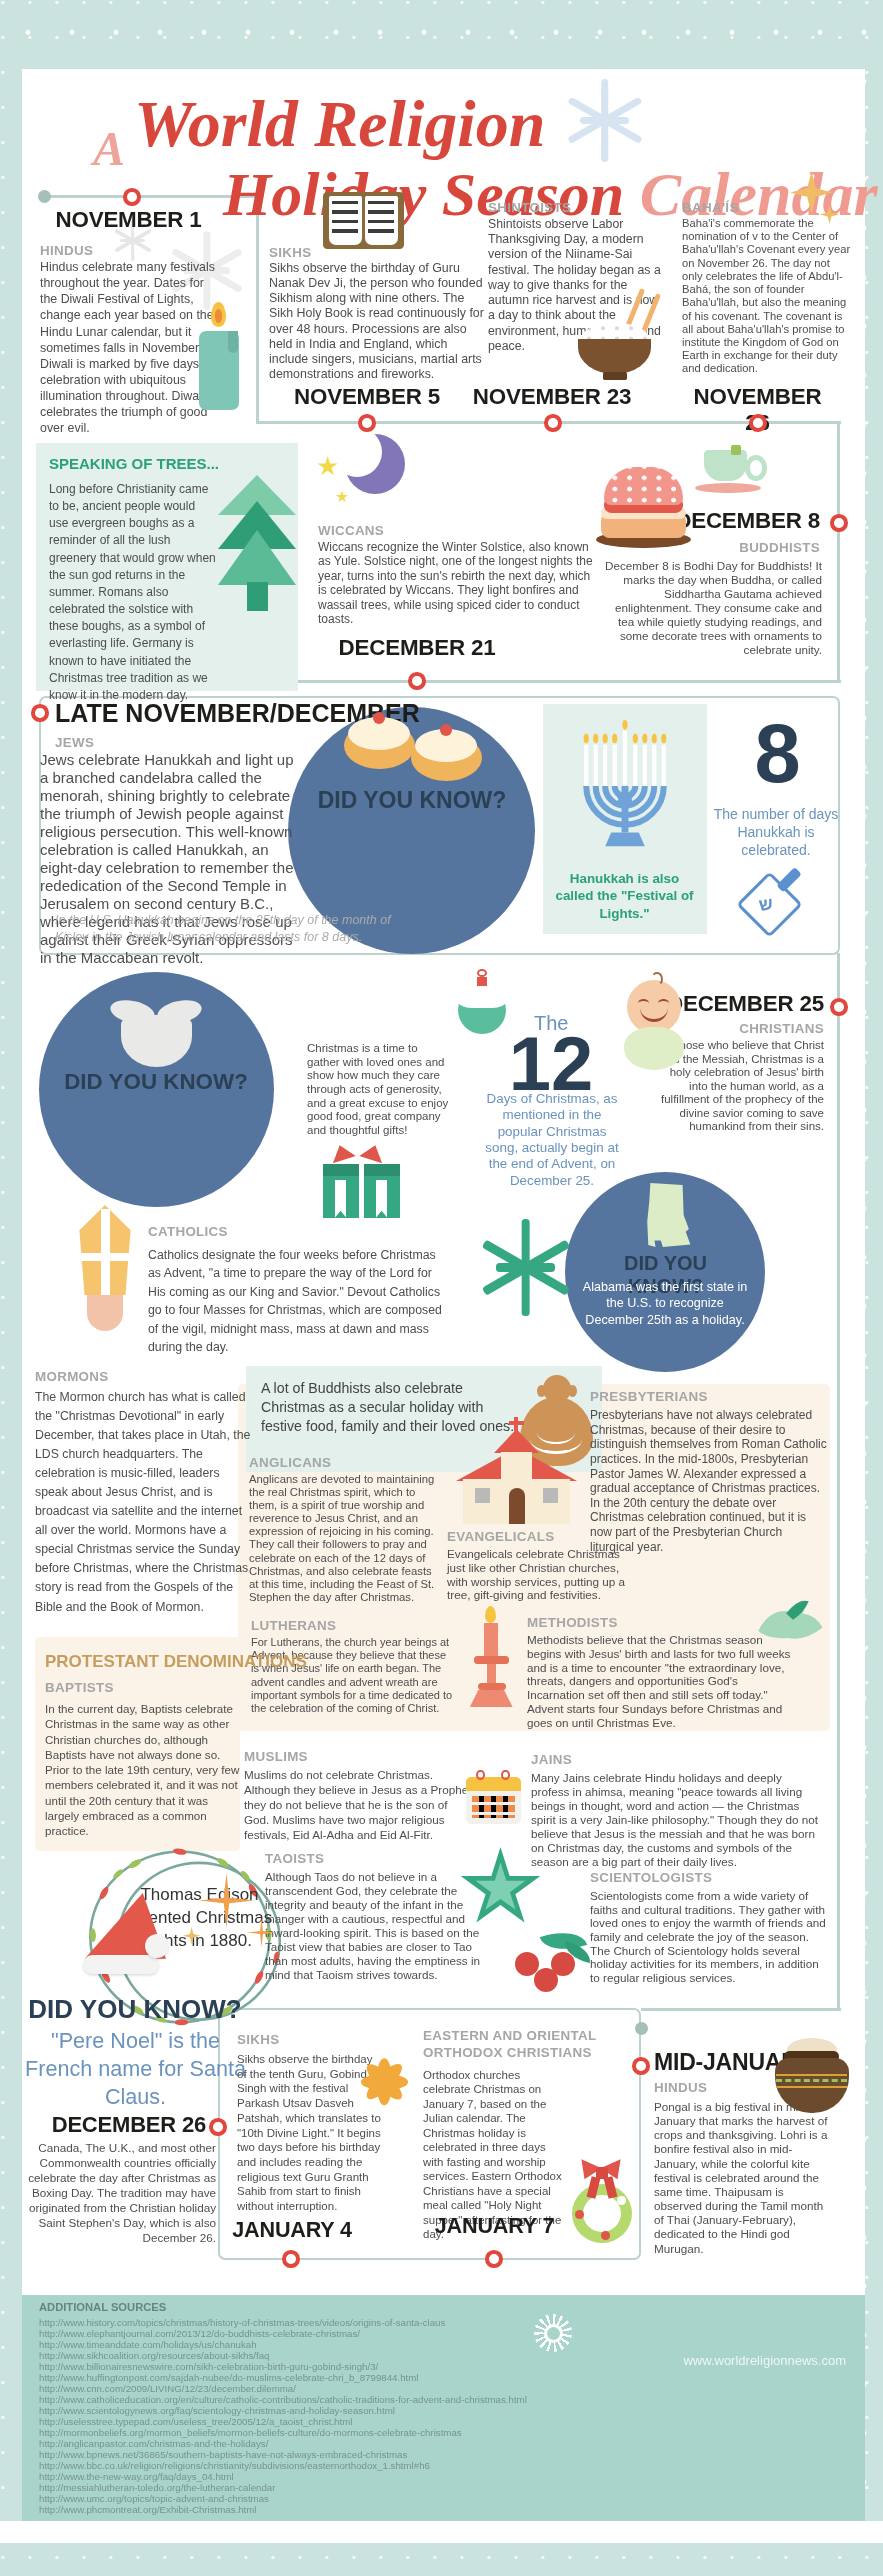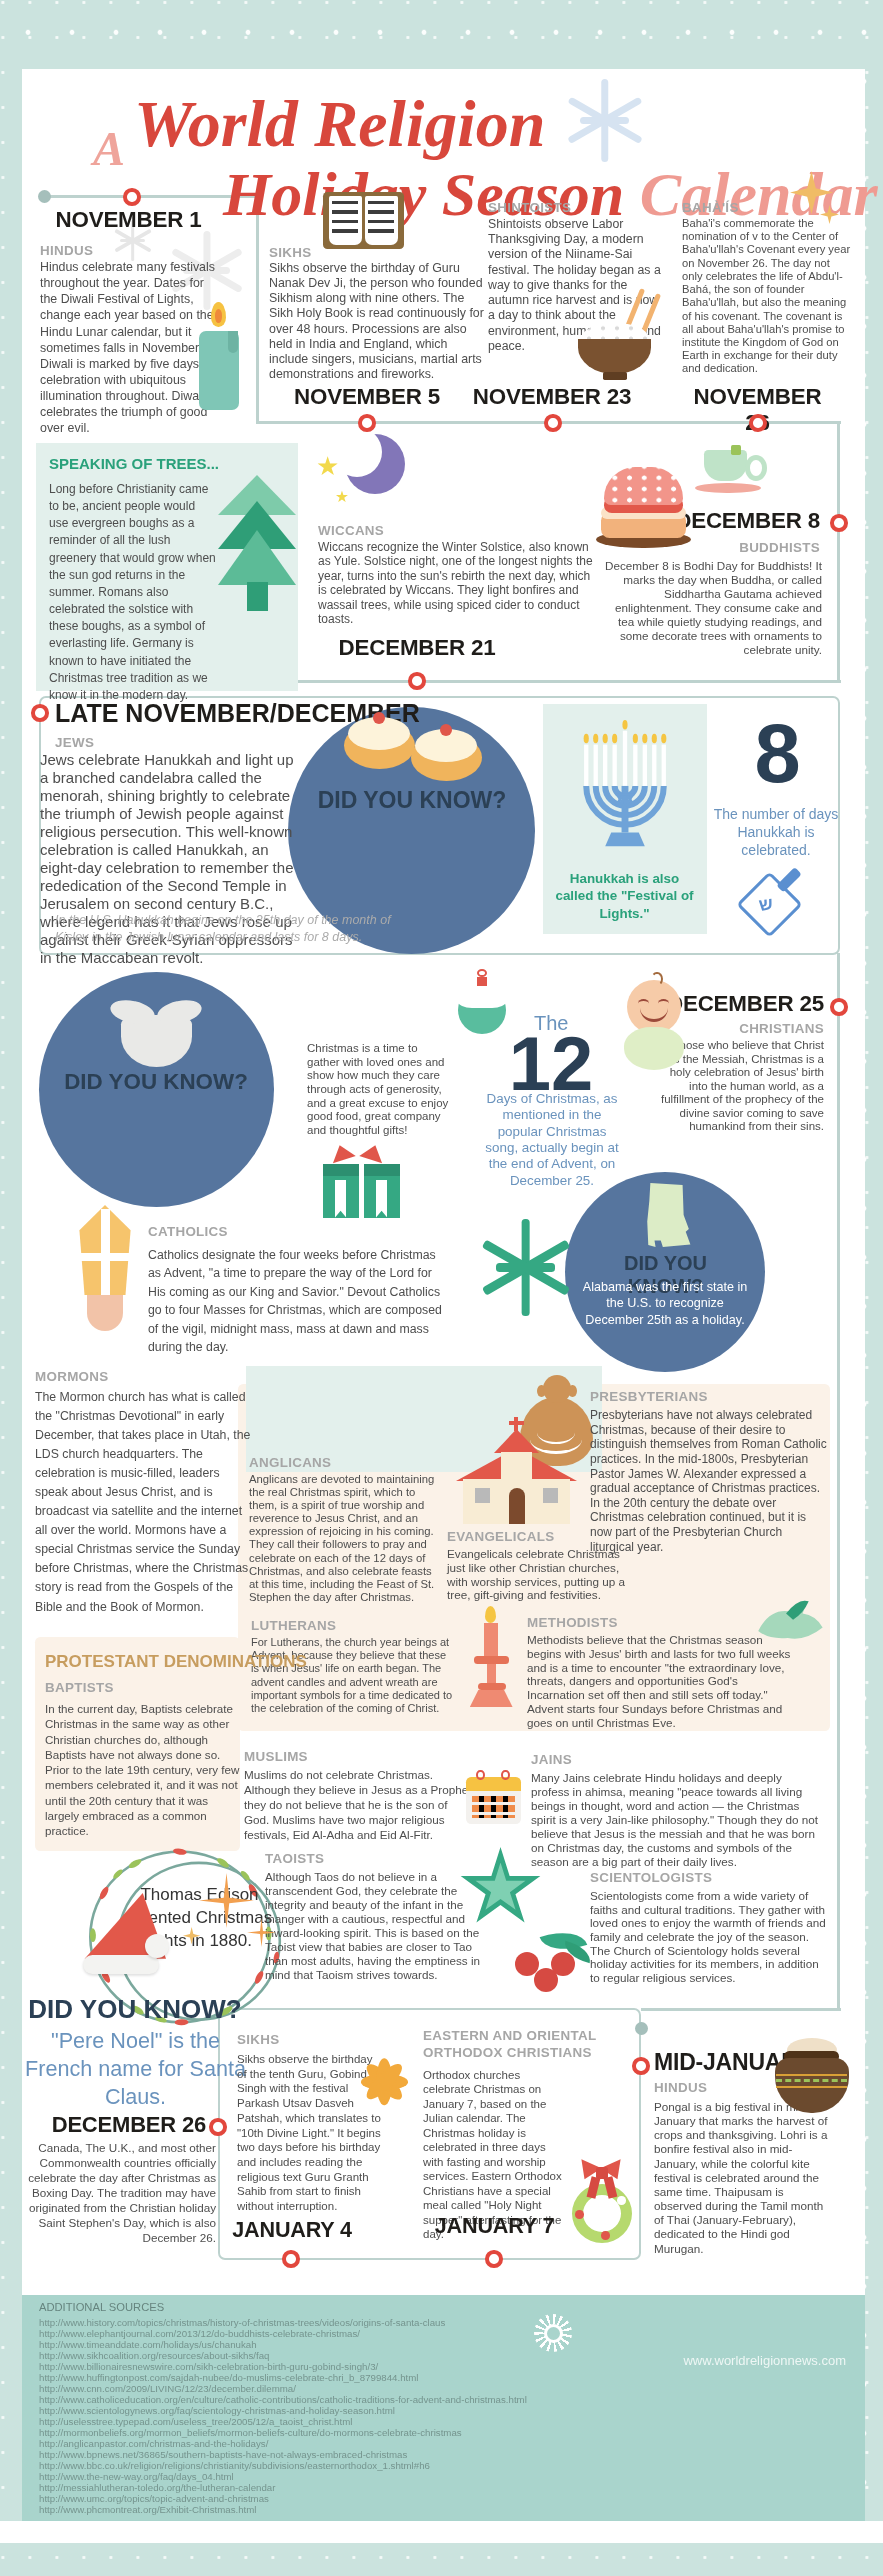--- a/index.html
+++ b/index.html
@@ -154,21 +154,21 @@
   #p-sikh2{left:237px;top:2052px;width:147px;font-size:11.5px;line-height:1.28}
   #d-jan5{left:223px;top:2217px;width:138px;font-size:21.6px}
   #l-orth{left:423px;top:2028px;width:207px;line-height:1.25}
   #p-orth{left:423px;top:2068px;width:142px;font-size:11.5px;line-height:1.26}
   #d-jan7{left:430px;top:2213px;width:129px;font-size:21.6px}
   #d-midjan{left:654px;top:2049px;font-size:23px}
   #l-midj{left:654px;top:2080px}
   #p-midj{left:654px;top:2100px;width:181px;font-size:11.7px;line-height:1.21}
   
   #band{left:21.6px;top:2295px;width:843px;height:226px;background:#a9d4cc;z-index:1}
-  #t-sources{left:39px;top:2301px;font-size:11.2px;font-weight:400;color:#66857f;z-index:3}
+  #t-sources{left:39px;top:2301px;font-size:11.2px;font-weight:700;color:#66857f;z-index:3}
   #src-list{left:39px;top:2317px;width:552px;z-index:3}
   #src-list div{font-size:9.7px;line-height:11px;color:#75948e}
   #logo-burst{left:534px;top:2314px;width:38px;height:38px;border-radius:50%;
      background:repeating-conic-gradient(#fff 0 9deg, rgba(255,255,255,0) 9deg 24deg);z-index:3}
   #logo-burst:after{content:"";position:absolute;left:9.5px;top:9.5px;width:19px;height:19px;border-radius:50%;background:#a9d4cc;border:3.5px solid #fff;box-sizing:border-box}
   #t-brand{left:580px;top:2305px;font:400 31px "Liberation Serif",serif;color:#fff;z-index:3;white-space:nowrap}
   #t-site{left:552px;top:2353px;width:294px;text-align:right;font-size:13px;color:#eef7f5;z-index:3}
   #whitestrip{left:0;top:2521px;width:884px;height:22.4px;background:#fff;z-index:2}
   
   .ic{z-index:4}
@@ -611,20 +611,21 @@
   <div class="abs dyk" id="dyk3"></div>
   <div class="abs" id="ic-alabama"></div>
   <div class="abs dtitle" id="dyk3-title">DID YOU KNOW?</div>
   <div class="abs dbody" id="dyk3-body">Alabama was the first state in the U.S. to recognize December 25th as a holiday.</div>
 
   <div class="abs lab" id="l-morm">MORMONS</div>
   <div class="abs p" id="p-morm">The Mormon church has what is called the "Christmas Devotional" in early December, that takes place in Utah, the LDS church headquarters. The celebration is music-filled, leaders speak about Jesus Christ, and is broadcast via satellite and the internet all over the world. Mormons have a special Christmas service the Sunday before Christmas, where the Christmas story is read from the Gospels of the Bible and the Book of Mormon.</div>
   <div class="abs cream" id="cream-a"></div>
   <div class="abs cream" id="cream-b"></div>
   <div class="abs tealbox" id="box-buddnote"></div>
+  <div class="abs" id="t-buddnote">A lot of Buddhists also celebrate Christmas as a secular holiday with festive food, family and their loved ones.</div>
   <div class="abs ic" id="ic-buddha">
       <div class="e1"></div>
       <div class="e2"></div>
       <div class="bd"></div>
       <div class="hd"></div>
       <div class="a1"></div>
       <div class="a2"></div>
     </div>
   <div class="abs lab" id="l-angl">ANGLICANS</div>
   <div class="abs p" id="p-angl">Anglicans are devoted to maintaining the real Christmas spirit, which to them, is a spirit of true worship and reverence to Jesus Christ, and an expression of rejoicing in his coming. They call their followers to pray and celebrate on each of the 12 days of Christmas, and also celebrate feasts at this time, including the Feast of St. Stephen the day after Christmas.</div>

